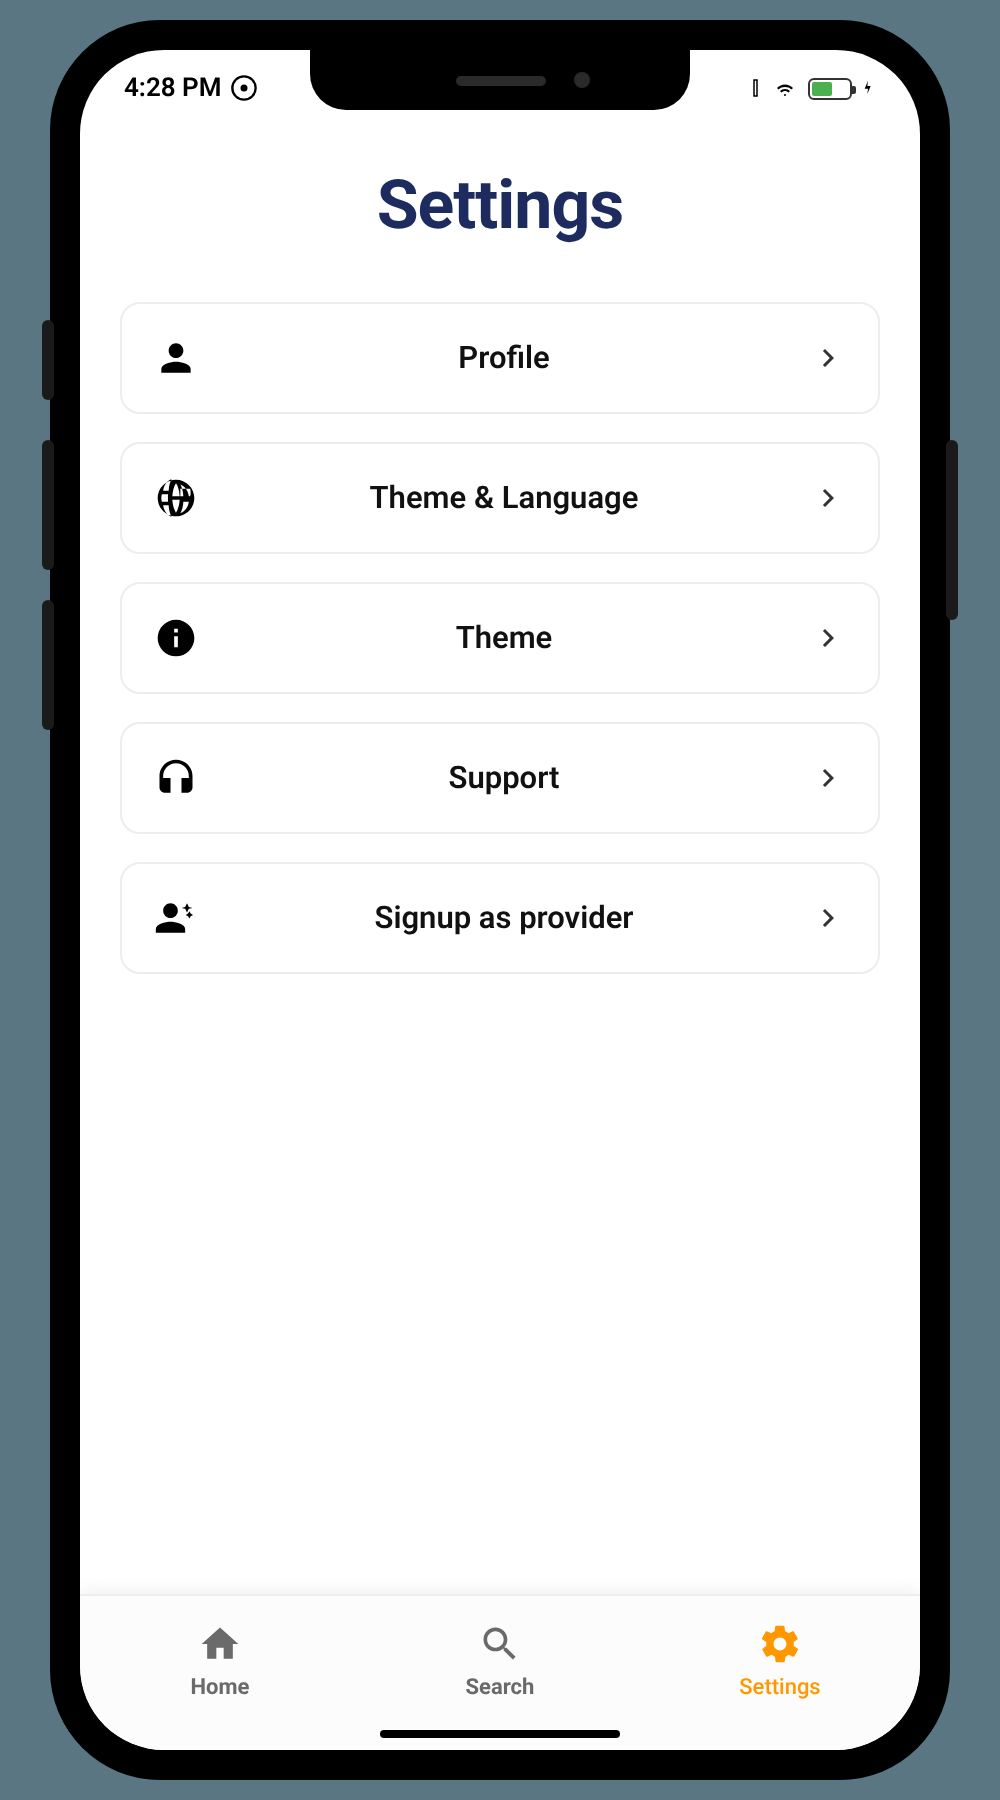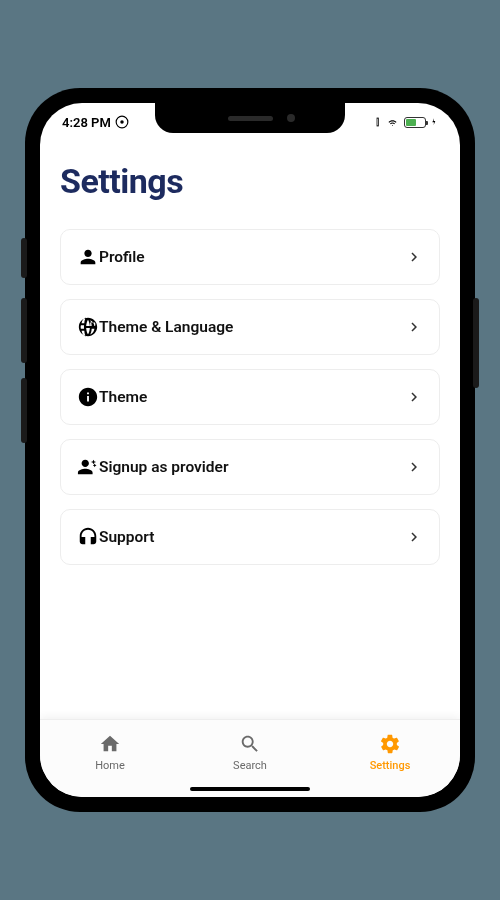--- a/index.html
+++ b/index.html
@@ -11,25 +11,26 @@
       background: #5a7683;
       width: 500px;
       height: 900px;
       font-family: -apple-system, BlinkMacSystemFont, "Segoe UI", Roboto, sans-serif;
       display: flex;
       align-items: center;
       justify-content: center;
     }
     .device {
       width: 450px;
-      height: 724px;
+      height: 880px;
       background: #000;
       border-radius: 55px;
       position: relative;
       padding: 15px;
+      text-align: center;
     }
     .side-button {
       position: absolute;
       background: #1a1a1a;
       border-radius: 3px;
     }
     .sb-left1 { left: -4px; top: 150px; width: 6px; height: 40px; }
     .sb-left2 { left: -4px; top: 210px; width: 6px; height: 65px; }
     .sb-left3 { left: -4px; top: 290px; width: 6px; height: 65px; }
     .sb-right { right: -4px; top: 210px; width: 6px; height: 90px; }
@@ -175,20 +176,21 @@
       height: 22px;
     }
     .nav-item .nav-icon svg {
       width: 22px;
       height: 22px;
       fill: #6a6a6a;
     }
     .nav-item .nav-label {
       font-size: 11px;
       color: #6a6a6a;
+      font-weight: bold;
     }
     .nav-item.active .nav-icon svg { fill: #ff9800; }
     .nav-item.active .nav-label { color: #ff9800; font-weight: 500; }
     .home-indicator {
       position: absolute;
       bottom: 6px;
       left: 50%;
       transform: translateX(-50%);
       width: 120px;
       height: 4px;
@@ -309,38 +311,38 @@
           <span class="chevron">
             <svg viewBox="0 0 24 24">
                 <path d="M8.6 16.6l4.6-4.6-4.6-4.6L10 6l6 6-6 6z"></path>
               </svg>
           </span>
         </div>
 
         <div class="settings-item">
           <span class="item-icon">
             <svg viewBox="0 0 24 24">
+                <path d="M12 2C7 2 3 6 3 11v6c0 1.7 1.3 3 3 3h3v-8H5v-1c0-3.9 3.1-7 7-7s7 3.1 7 7v1h-4v8h3c1.7 0 3-1.3 3-3v-6c0-5-4-9-9-9z"></path>
+              </svg>
+          </span>
+          <span class="item-label">Support</span>
+          <span class="chevron">
+            <svg viewBox="0 0 24 24">
+                <path d="M8.6 16.6l4.6-4.6-4.6-4.6L10 6l6 6-6 6z"></path>
+              </svg>
+          </span>
+        </div>
+
+        <div class="settings-item">
+          <span class="item-icon">
+            <svg viewBox="0 0 24 24">
                 <path d="M9 12c2.2 0 4-1.8 4-4s-1.8-4-4-4-4 1.8-4 4 1.8 4 4 4zm0 2c-2.7 0-8 1.3-8 4v2h16v-2c0-2.7-5.3-4-8-4zm10-7l-1 2-1-2-2-.5 2-.5 1-2 1 2 2 .5-2 .5zm1 4l-.7 1.3-.7-1.3-1.3-.7 1.3-.7.7-1.3.7 1.3 1.3.7-1.3.7z"></path>
               </svg>
           </span>
           <span class="item-label">Signup as provider</span>
-          <span class="chevron">
-            <svg viewBox="0 0 24 24">
-                <path d="M8.6 16.6l4.6-4.6-4.6-4.6L10 6l6 6-6 6z"></path>
-              </svg>
-          </span>
-        </div>
-
-        <div class="settings-item">
-          <span class="item-icon">
-            <svg viewBox="0 0 24 24">
-                <path d="M12 2C7 2 3 6 3 11v6c0 1.7 1.3 3 3 3h3v-8H5v-1c0-3.9 3.1-7 7-7s7 3.1 7 7v1h-4v8h3c1.7 0 3-1.3 3-3v-6c0-5-4-9-9-9z"></path>
-              </svg>
-          </span>
-          <span class="item-label">Support</span>
           <span class="chevron">
             <svg viewBox="0 0 24 24">
                 <path d="M8.6 16.6l4.6-4.6-4.6-4.6L10 6l6 6-6 6z"></path>
               </svg>
           </span>
         </div>
 
 
       </div>
     </div>

